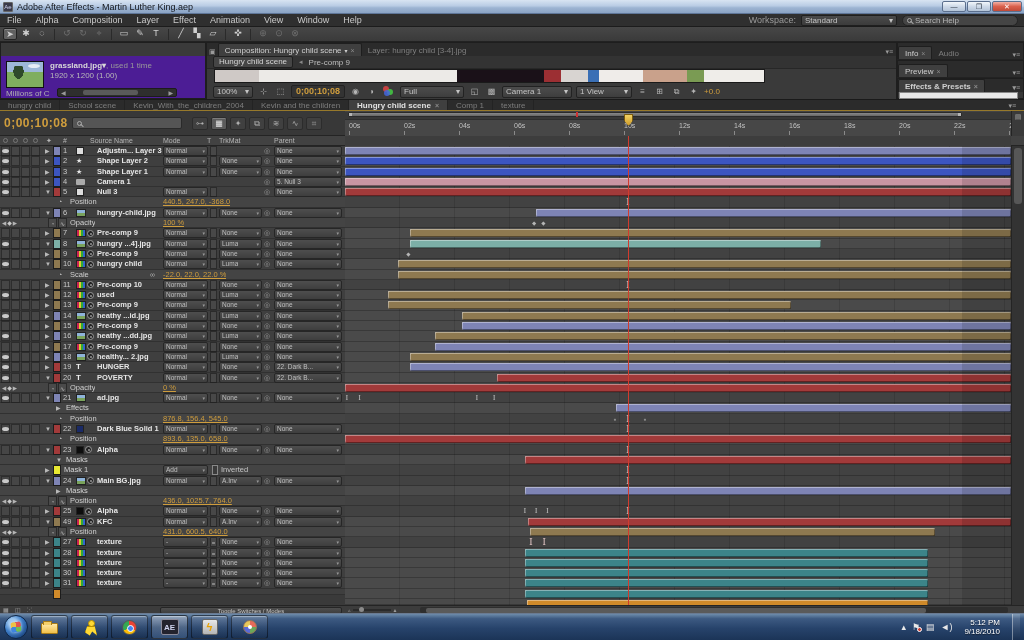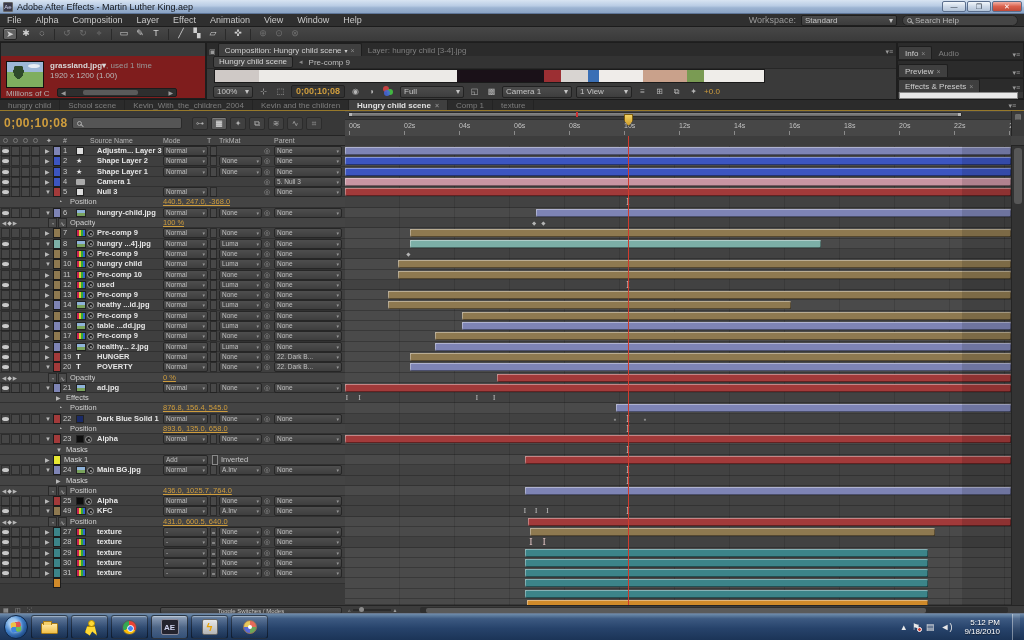--- a/index.html
+++ b/index.html
@@ -43,21 +43,21 @@
 
   
   .panel{position:absolute;background:#3a3a3a;border:1px solid #1e1e1e;}
   .tabstrip{height:13px;background:#2b2b2b;display:flex;align-items:flex-end;font-size:8px;color:#7f7f7f;}
   .ptab{padding:2px 6px 1px;display:flex;gap:3px;align-items:center;white-space:nowrap;}
   .ptab.on{background:#3f3f3f;color:#cfcfcf;border:1px solid #1e1e1e;border-bottom:none;border-radius:2px 2px 0 0;}
   .pmenu{margin-left:auto;color:#9a9a9a;font-size:7px;padding-right:3px;}
   .x{color:#8a8a8a;font-size:7px;}
 
   
-  #proj-content{position:absolute;left:0;top:13px;right:0;bottom:0;background:#7f1d1d;}
+  #proj-content{position:absolute;left:0;top:13px;right:0;bottom:0;background:#4c1d95;}
   #proj-thumb{position:absolute;left:5px;top:5px;width:38px;height:27px;border:1px solid #111;
     background:linear-gradient(#9db8d8 0 38%,#7fae5f 38% 100%);}
   #proj-thumb::before{content:"";position:absolute;left:5px;top:4px;width:13px;height:15px;
     background:radial-gradient(ellipse at 50% 35%,#2e4a2a 55%,transparent 56%);}
   #proj-thumb::after{content:"";position:absolute;right:3px;top:2px;width:12px;height:4px;border-radius:50%;
     background:rgba(255,255,255,.75);}
   .proj-line1{position:absolute;left:49px;top:5px;font-size:8px;color:#d8d8d8;font-weight:bold;}
   .proj-line1 b{color:#9a9a9a;font-weight:normal;}
   .proj-line2{position:absolute;left:49px;top:15px;font-size:8px;color:#b8b8b8;}
   .proj-line3{position:absolute;left:5px;top:33px;font-size:8px;color:#b0b0b0;}
@@ -390,21 +390,21 @@
 </div>
 <div class="rpanel" style="top:60px;height:17px;">
   <div class="tabstrip" style="height:16px;">
     <span class="ptab on">
       <span>Preview</span>
         <span class="x">×</span>
       </span>
     <span class="pmenu">▾≡</span>
   </div>
 </div>
-<div class="rpanel" style="top:78px;height:21px;">
+<div class="rpanel" style="top:78px;height:21px;font-weight:bold;">
   <div class="tabstrip" style="height:13px;">
     <span class="ptab on">
       <span>Effects &amp; Presets</span>
         <span class="x">×</span>
       </span>
     <span class="pmenu">▾≡</span>
   </div>
 </div>
 <div class="wsearch"></div>
 
@@ -788,20 +788,26 @@
       <span class="dd trk">
             <b>Luma</b>
             <i>▾</i>
           </span>
       <span class="pw">◎</span>
       <span class="dd par">
             <b>None</b>
             <i>▾</i>
           </span>
     </div>
+        <div class="row prop">
+      <span class="stopw" style="left:58px">◔</span>
+      <span class="plabel" style="left:70px">Scale</span>
+      <span class="chain">∞</span>
+      <span class="pval">-22.0, 22.0, 22.0 %</span>
+    </div>
         <div class="row">
       <span class="tg t1"></span>
       <span class="tg t2"></span>
       <span class="tg t3"></span>
       <span class="tg t4"></span>
       <span class="arr">▶</span>
       <span class="sw" style="background:#8e7950"></span>
       <span class="num">11</span>
       <span class="lic">
             <i class="ic-comp"></i>
@@ -946,21 +952,21 @@
       <span class="tg t2"></span>
       <span class="tg t3"></span>
       <span class="tg t4"></span>
       <span class="arr">▶</span>
       <span class="sw" style="background:#7e84b5"></span>
       <span class="num">16</span>
       <span class="lic">
             <i class="ic-img"></i>
             <i class="badge"></i>
           </span>
-      <span class="lname">table ...dd.jpg</span>
+      <span class="lname">heathy ...dd.jpg</span>
       <span class="dd mode">
             <b>Normal</b>
             <i>▾</i>
           </span>
       <span class="tbx"></span>
       <span class="dd trk">
             <b>Luma</b>
             <i>▾</i>
           </span>
       <span class="pw">◎</span>

